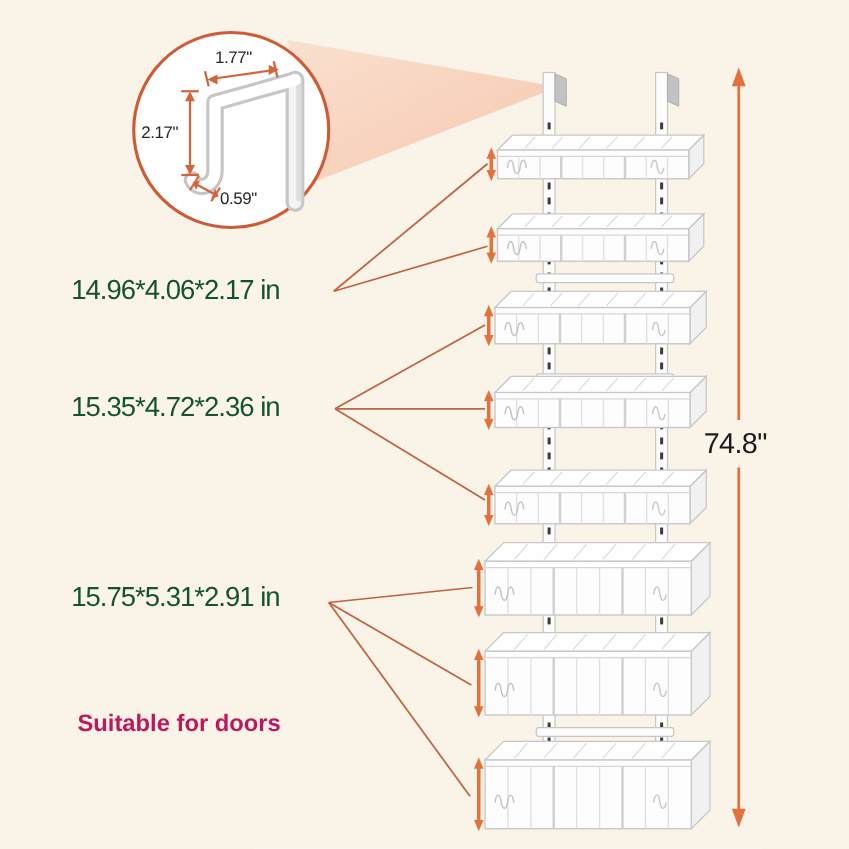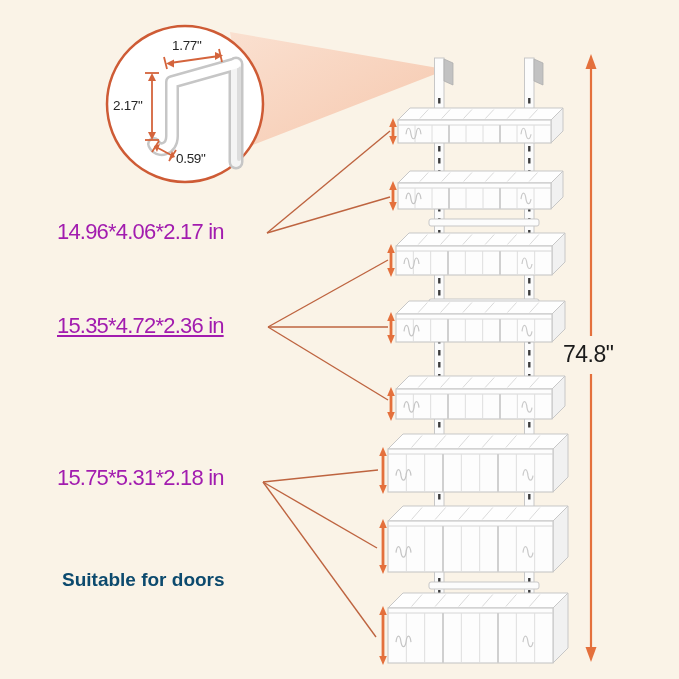--- a/index.html
+++ b/index.html
@@ -7,40 +7,40 @@
     position:relative;
     width:679px;height:679px;
     background:#FAF3E7;
     overflow:hidden;
     font-family:"Liberation Sans", sans-serif;
   }
   .abs{position:absolute;}
   .dim-label{
     font-size:22px;
     letter-spacing:-0.8px;
-    color:#a21caf;
+    color:#14532d;
     white-space:nowrap;
   }
   .total-label{
     font-size:23px;
     letter-spacing:-0.5px;
     color:#1b1b1b;
     white-space:nowrap;
   }
   .inset-label{
     font-size:13.5px;
     letter-spacing:-0.3px;
     color:#262626;
     white-space:nowrap;
   }
   .door-note{
     font-size:19px;
     font-weight:700;
     line-height:28px;
-    color:#0c4a6e;
+    color:#be185d;
     white-space:nowrap;
   }
   svg{display:block;}
 </style>
 </head>
 <body>
 
 <div class="canvas">
 
   <svg width="679" height="679" viewBox="0 0 679 679">
@@ -428,22 +428,22 @@
           <polygon points="383,665 379.2,656 386.8,656" fill="#E4703C"></polygon>
         </g>
       </g>
   </svg>
 
   <div class="abs inset-label" style="left:172px;top:38px;">1.77"</div>
   <div class="abs inset-label" style="left:113px;top:98px;">2.17"</div>
   <div class="abs inset-label" style="left:176px;top:151px;">0.59"</div>
 
   <div class="abs dim-label" style="left:57px;top:219px;">14.96*4.06*2.17 in</div>
-  <div class="abs dim-label" style="left:57px;top:313px;text-decoration:underline;">15.35*4.72*2.36 in</div>
-  <div class="abs dim-label" style="left:57px;top:465px;">15.75*5.31*2.18 in</div>
+  <div class="abs dim-label" style="left:57px;top:313px;">15.35*4.72*2.36 in</div>
+  <div class="abs dim-label" style="left:57px;top:465px;">15.75*5.31*2.91 in</div>
 
   <div class="abs total-label" style="left:563px;top:341px;">74.8"</div>
 
   <div class="abs door-note" style="left:62px;top:566px;">
     <div>Suitable for doors</div>
   </div>
 
 </div>
 
 </body></html>

